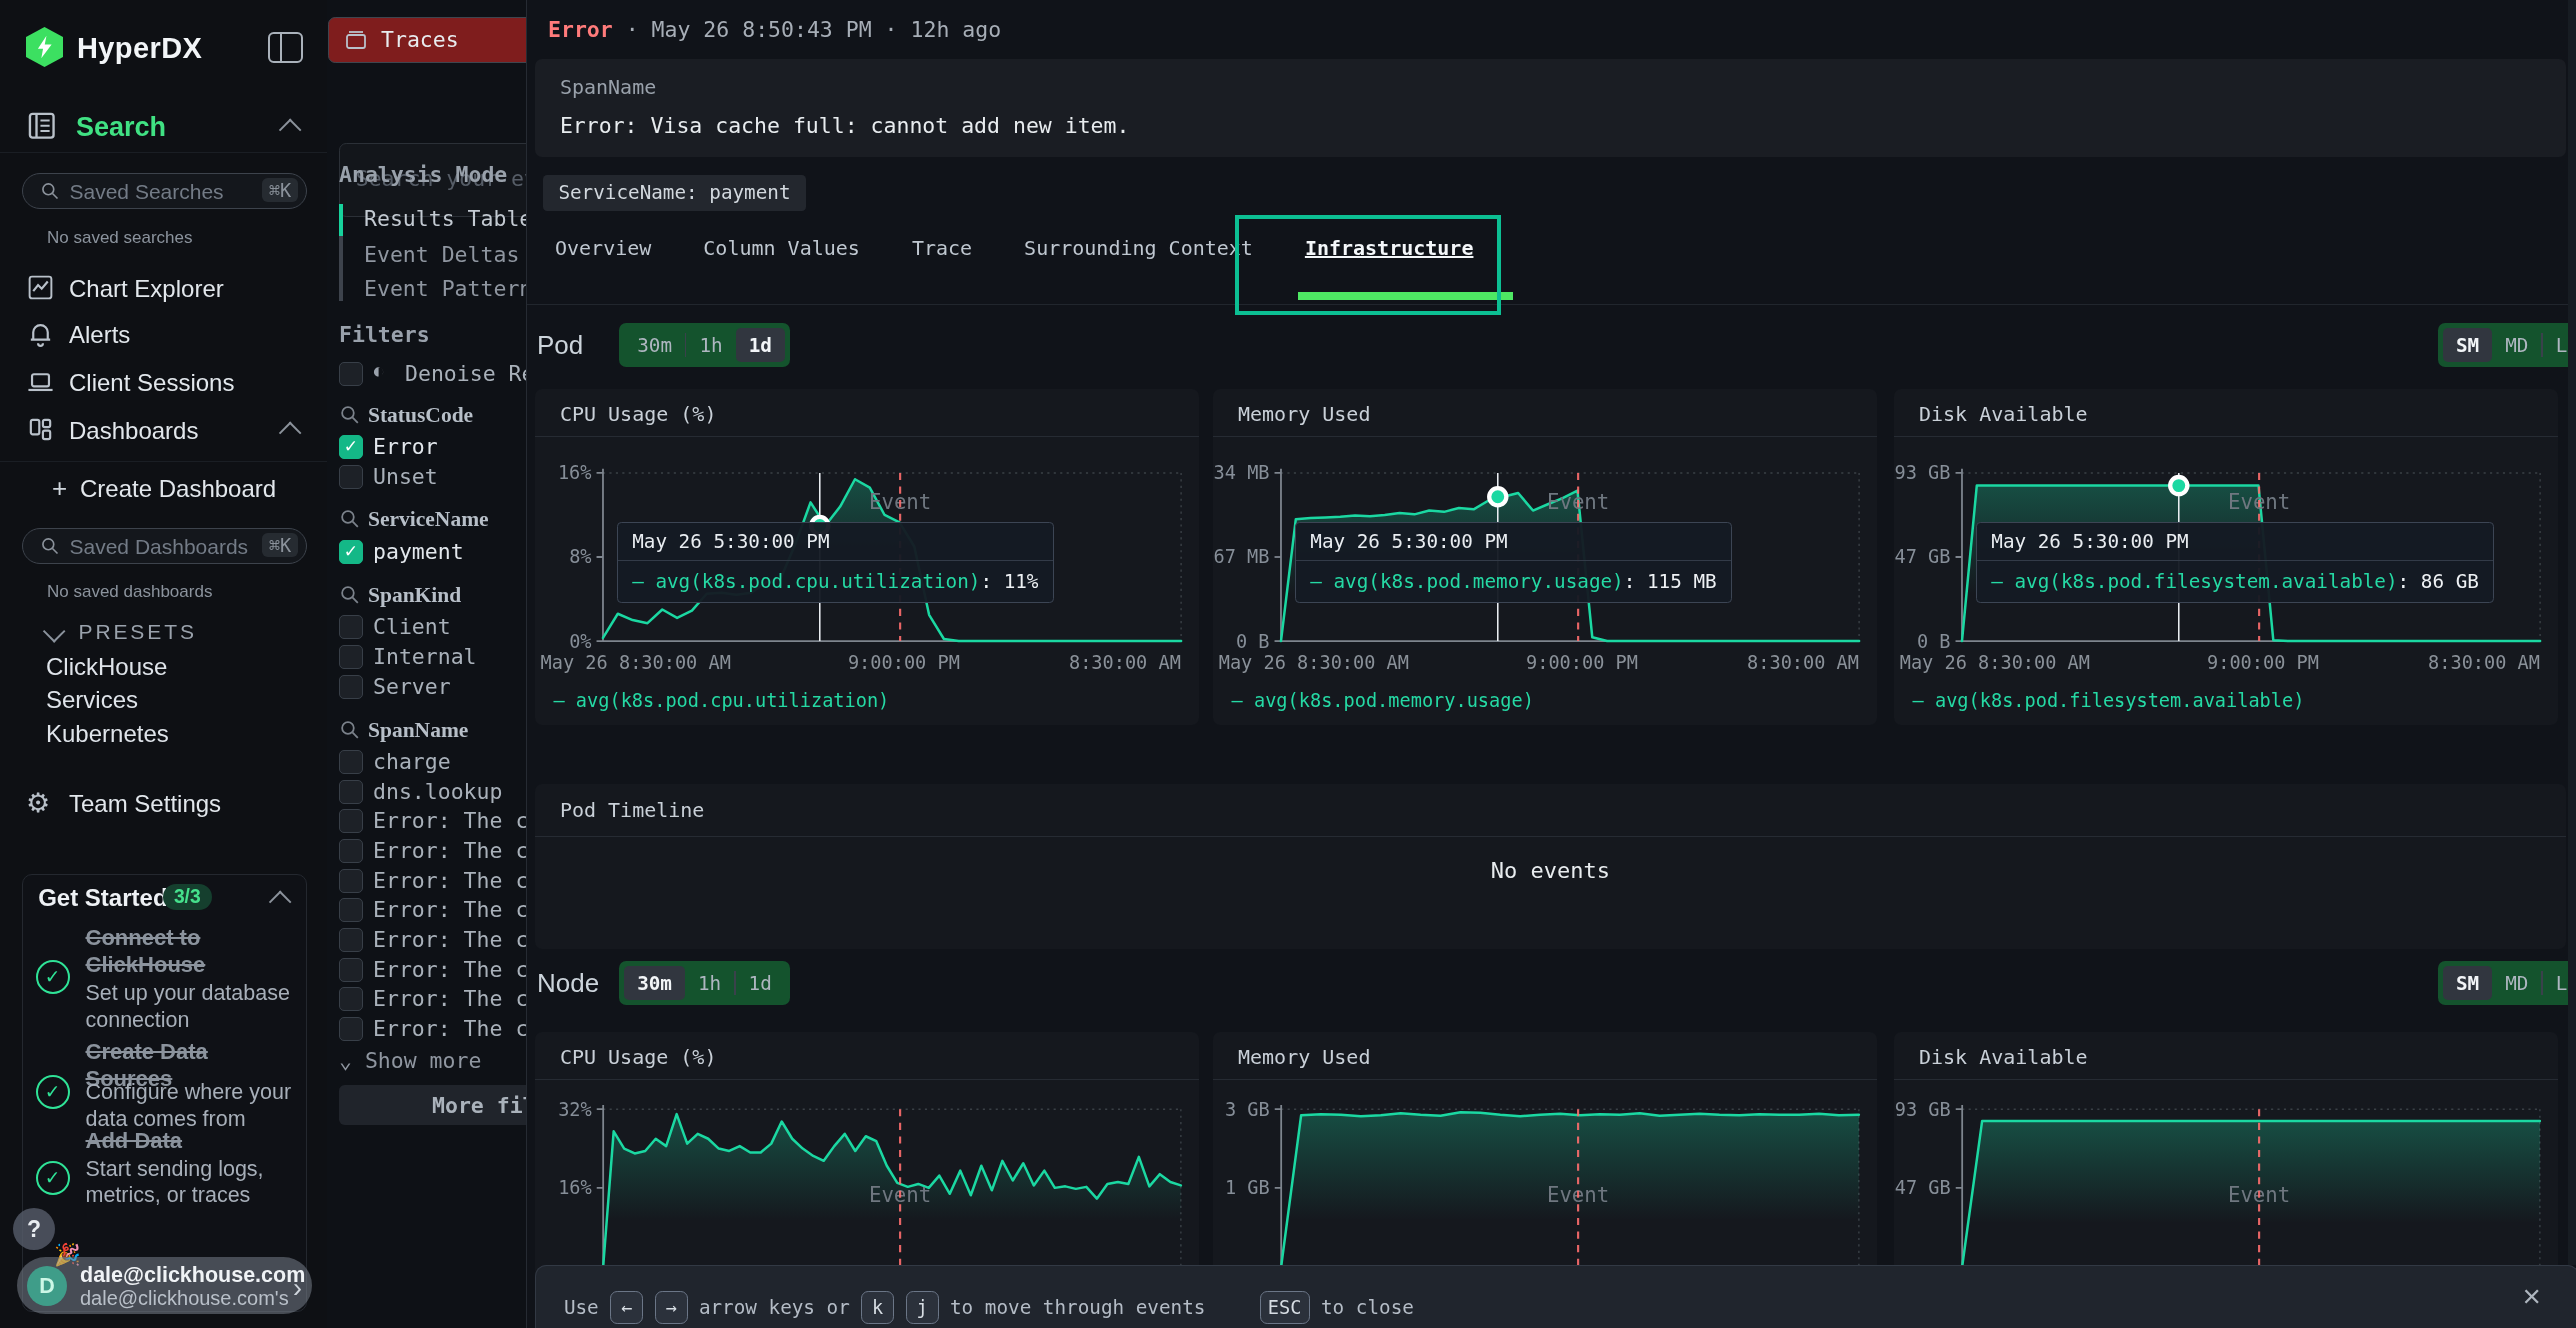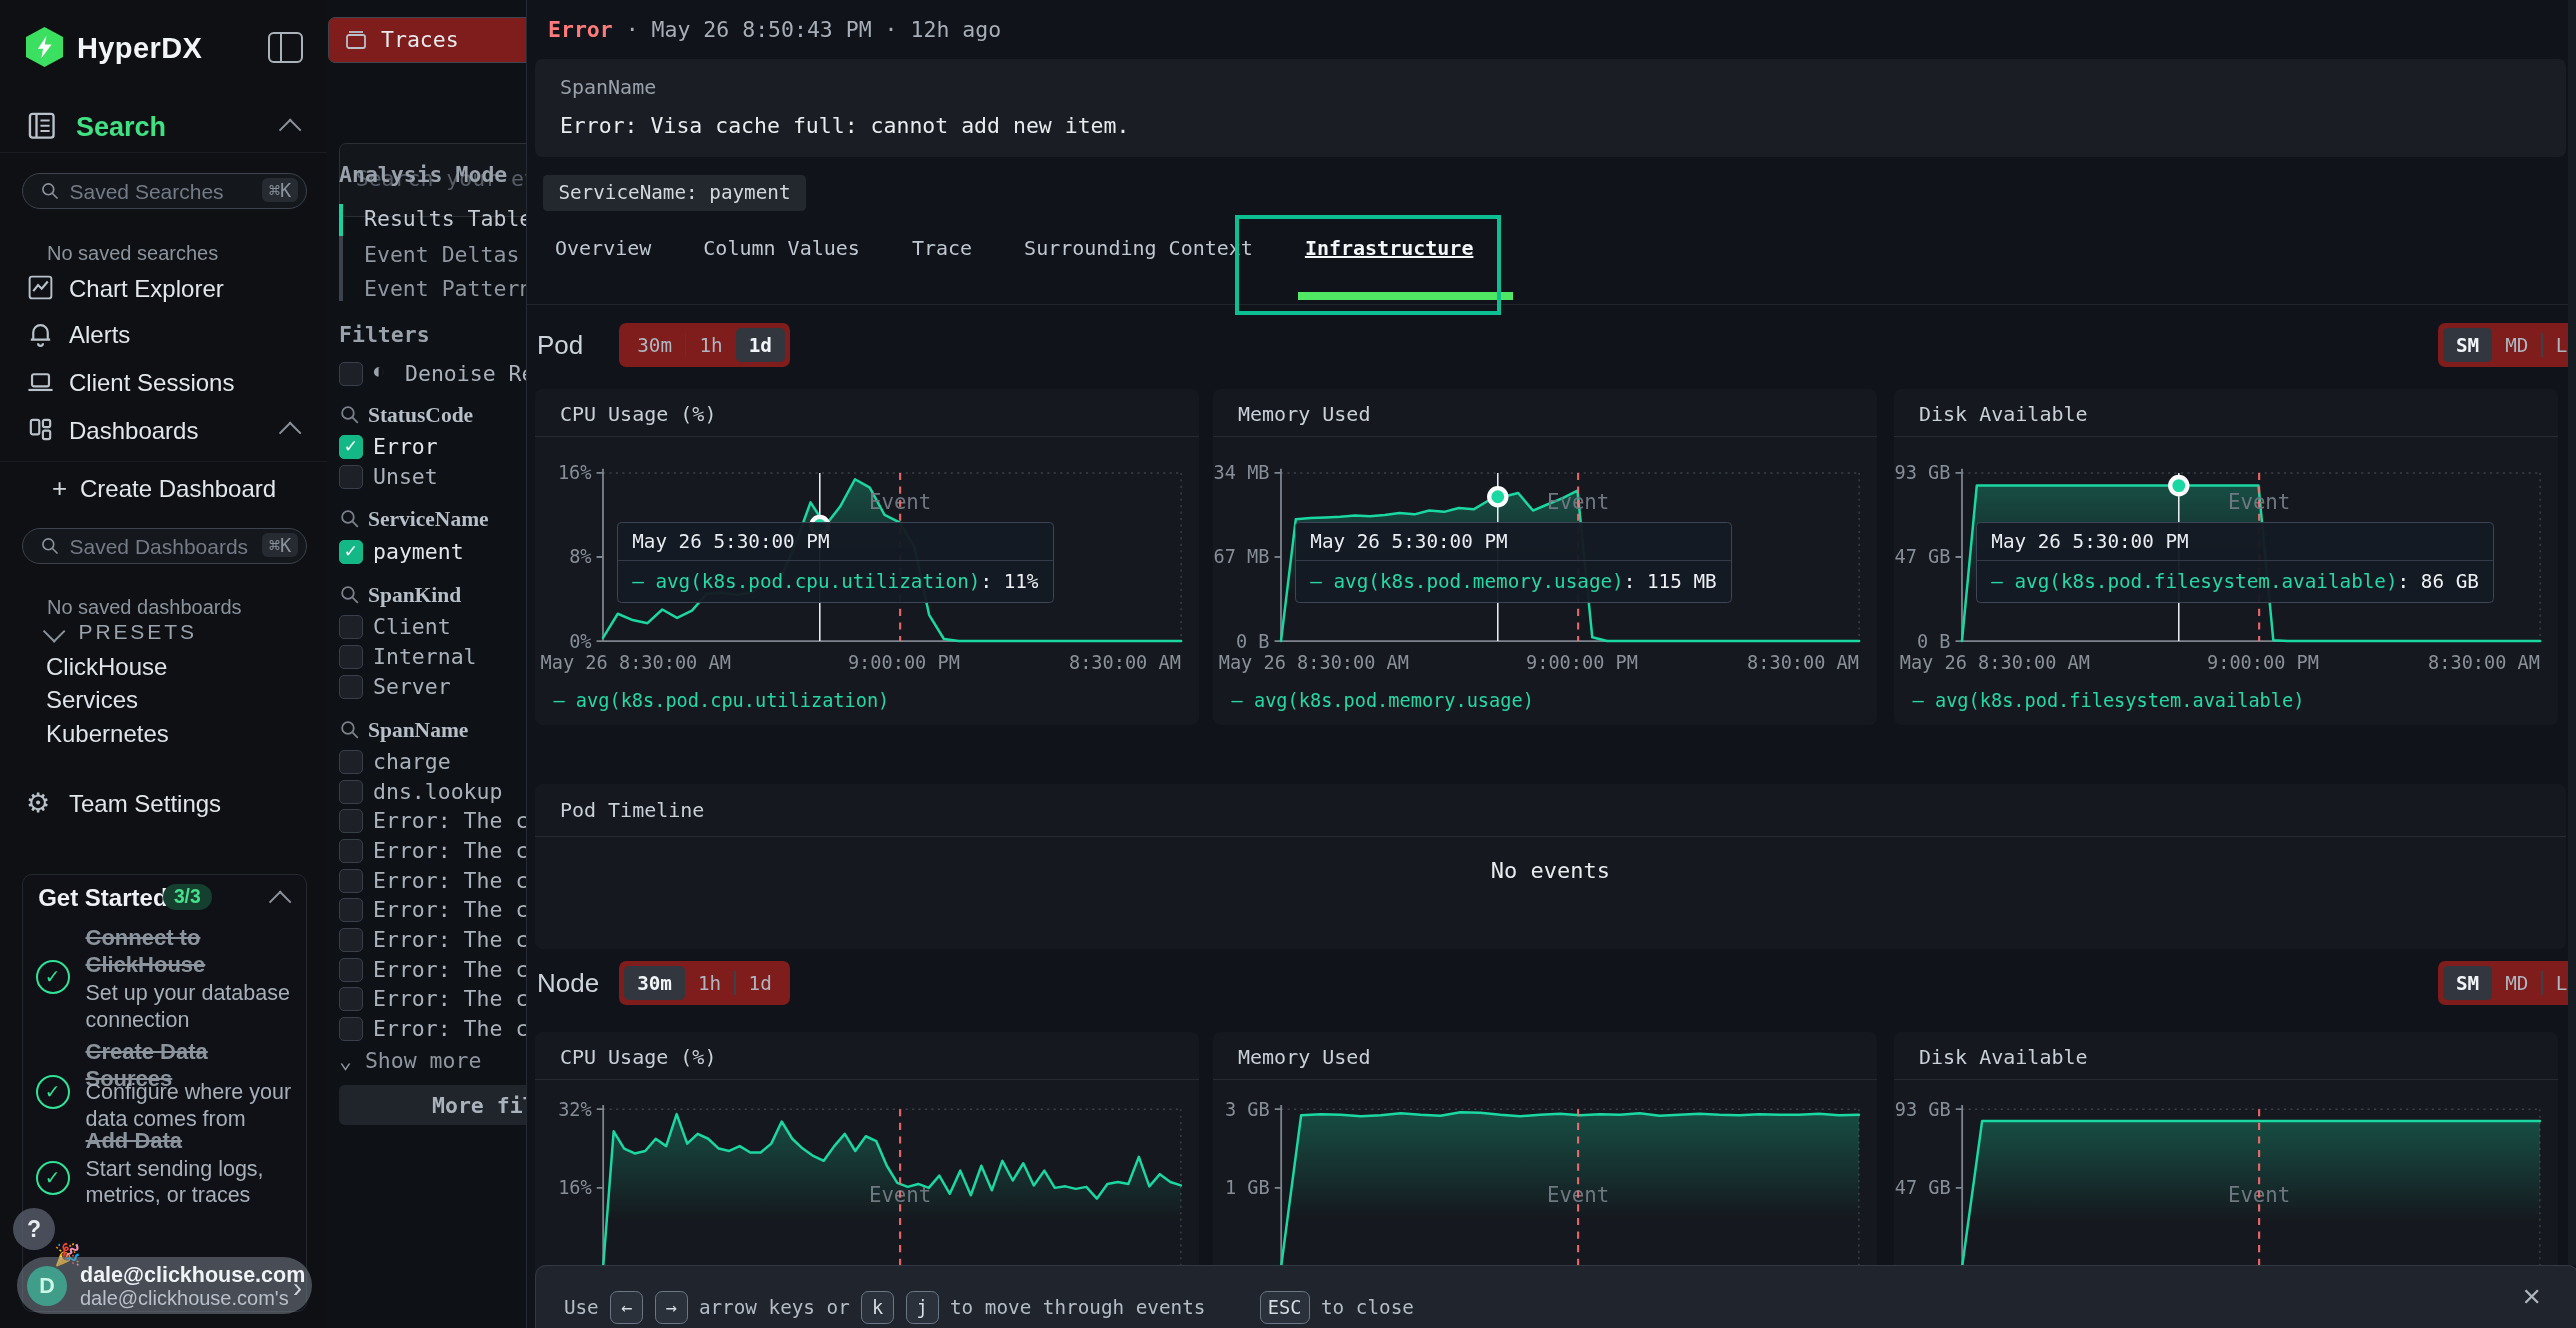--- a/index.html
+++ b/index.html
@@ -14,21 +14,21 @@
   .brand{position:absolute;left:77px;top:31.5px;font-size:29px;font-weight:bold;color:#f2f5f8;letter-spacing:0.4px;}
   .collapse-ic{position:absolute;right:24px;top:31.5px;width:31.5px;height:27px;border:2.1px solid #aab2bb;border-radius:5.7px;}
   .collapse-ic::after{content:"";position:absolute;left:10px;top:0;width:2.1px;height:100%;background:#aab2bb;}
   .sec-head{position:absolute;left:0;top:109px;width:100%;height:40px;}
   .sec-head .lbl{position:absolute;left:69px;top:2.9px;font-size:27px;font-weight:bold;color:#40e183;margin-left:7px;}
   .hair{position:absolute;left:0;width:100%;height:0.7px;background:#1a1e24;}
   .pill{position:absolute;left:21.5px;width:283px;height:34px;border:1.4px solid #3d434c;border-radius:18.6px;background:#14171c;}
   .pill .ph{position:absolute;left:47px;top:6.4px;font-size:21px;color:#737b86;}
   .kbd-badge{position:absolute;right:7.2px;top:4.3px;padding:1.4px 7.2px;background:#262b31;border-radius:5.7px;
     font-size:18.6px;color:#8b929b;}
-  .muted{color:#8b939d;font-size:20px;margin-top:14px;}
+  .muted{color:#8b939d;font-size:17px;}
   .navitem{position:absolute;left:0;width:100%;height:36px;}
   .navitem .txt{position:absolute;left:69px;top:2.9px;font-size:24px;color:#e2e7ec;}
   .ic{color:#b9c1ca;}
   .chev{position:absolute;right:29px;width:14.3px;height:14.3px;border-left:2.1px solid #8b929b;border-top:2.1px solid #8b929b;}
   .chev.up{transform:rotate(45deg);}
   .chev.down{transform:rotate(225deg);}
   .preset-item{position:absolute;left:46px;font-size:24px;color:#dfe4ea;}
   .gs-card{position:absolute;left:21.5px;top:874px;width:283px;height:436px;border:1.4px solid #24282f;border-radius:10px;background:#0f1116;}
   .gs-title{position:absolute;left:15.7px;top:8.6px;font-size:24px;font-weight:bold;color:#eef1f5;}
   .gs-badge{position:absolute;left:140px;top:8.6px;padding:2.1px 11.4px;border-radius:14.3px;background:#153f2e;
@@ -80,21 +80,21 @@
   .span-card .v{position:absolute;left:25px;top:54px;font-size:21.5px;color:#e8ecef;}
   .chip{position:absolute;left:15.7px;top:175px;height:36px;background:#23272e;border-radius:4.3px;
     font-size:19.3px;color:#d2d8de;line-height:36px;padding:0 15.7px;}
   .tabs{position:absolute;left:28px;top:236px;height:40px;display:flex;gap:52px;}
   .tab{font-size:20px;color:#bfc7d0;white-space:nowrap;position:relative;}
   .tab.active{color:#f4f7fa;font-weight:bold;text-decoration:underline;}
   .tab-underline{position:absolute;left:-7.2px;bottom:-24px;width:215px;height:7.9px;background:#4ee863;}
   .tabs-divider{position:absolute;left:0;top:304px;width:2050px;height:1.4px;background:#21262d;}
   .ann-box{position:absolute;left:708px;top:215px;width:258px;height:92px;border:4.3px solid #0cbf93;}
   .secrow-title{font-size:26px;color:#ccd4db;font-weight:500;}
-  .segctl{display:inline-flex;background:#7f1d1d;border-radius:7.2px;padding:5px;gap:0;align-items:center;justify-content:flex-end;}
+  .segctl{display:inline-flex;background:#14532d;border-radius:7.2px;padding:5px;gap:0;align-items:center;justify-content:flex-end;}
   .segbtn{font-family:"DejaVu Sans Mono",monospace;font-size:19.3px;color:#aeb6c0;padding:5.7px 13px;border-radius:5px;position:relative;}
   .segbtn.sel{background:#31363f;color:#f2f5f8;font-weight:bold;}
   .segdiv{width:1.4px;height:24px;background:#3a414b;}
   .timeline-card{position:absolute;left:7.9px;top:784px;width:2031px;height:165px;background:#15181e;border-radius:7.2px;}
   .timeline-card .t{position:absolute;left:25px;top:14.3px;font-size:20px;color:#c9d0d8;}
   .timeline-card .dv{position:absolute;left:0;top:52px;width:100%;height:1.4px;background:#262b33;}
   .timeline-card .empty{position:absolute;left:0;top:74px;width:100%;text-align:center;font-size:22px;color:#e8ecef;}
   
   .chart-card{position:absolute;width:664px;background:#15181e;border-radius:7.2px;overflow:hidden;}
   .chart-card .ct{position:absolute;left:25px;top:13px;font-size:20px;color:#c9d0d8;}

